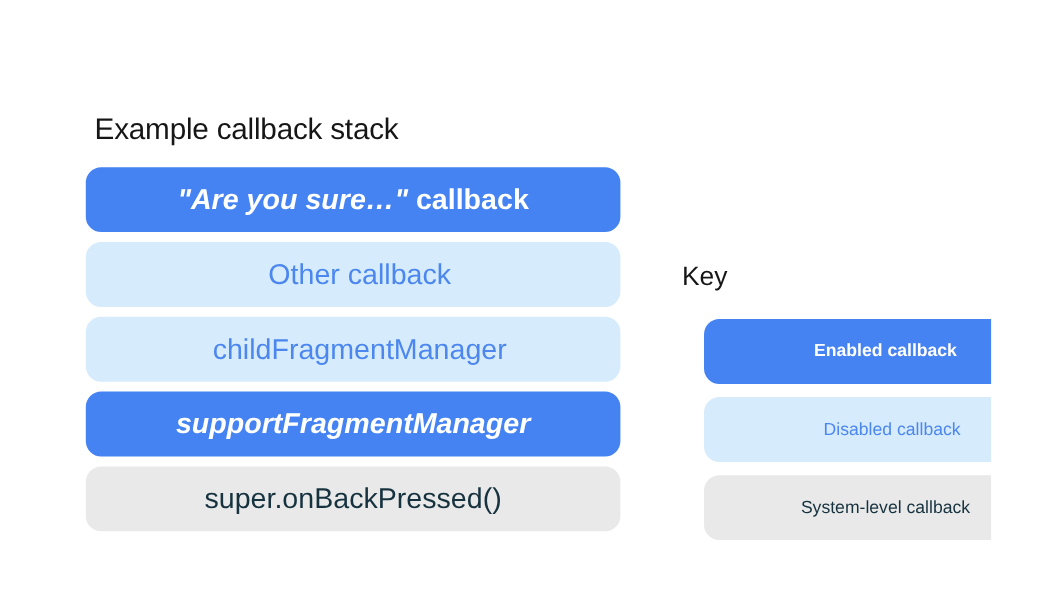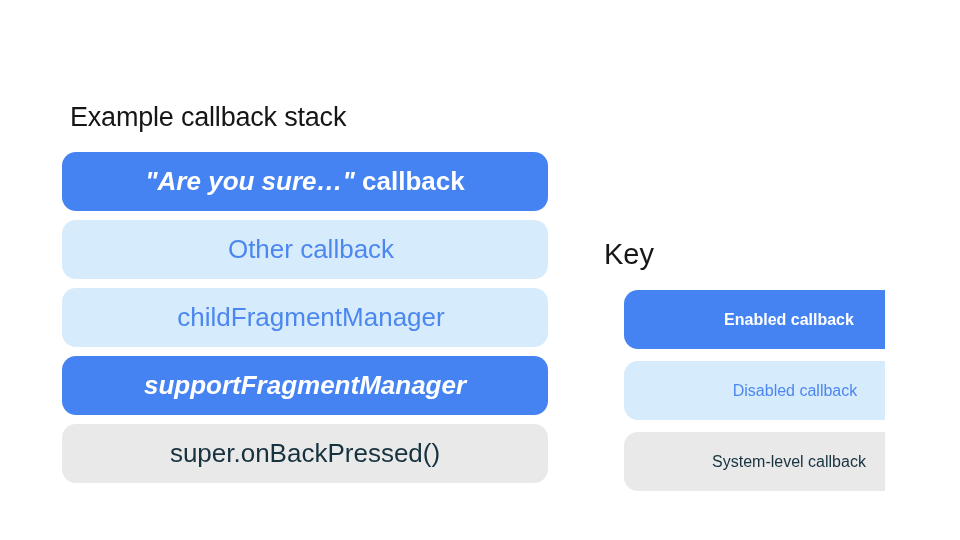--- a/index.html
+++ b/index.html
@@ -15,37 +15,38 @@
   * { margin: 0; padding: 0; box-sizing: border-box; }
   html, body { background: var(--background); }
   body { font-family: "Liberation Sans", sans-serif; }
 
   .canvas {
     position: relative;
     width: 885px;
     height: 540px;
     background: var(--background);
     overflow: hidden;
+    margin-left: 16px;
   }
 
   .stack-title {
     position: absolute;
     left: 70px;
     top: 102px;
     font-size: 27px;
     font-weight: 500;
     letter-spacing: -0.2px;
     color: var(--title-text);
   }
 
   .key-title {
     position: absolute;
     left: 604px;
     top: 238px;
-    font-size: 29px;
+    font-size: 24px;
     font-weight: 500;
     color: var(--title-text);
   }
 
   .box {
     position: absolute;
     height: 59px;
     border-radius: 14px;
     display: flex;
     align-items: center;

